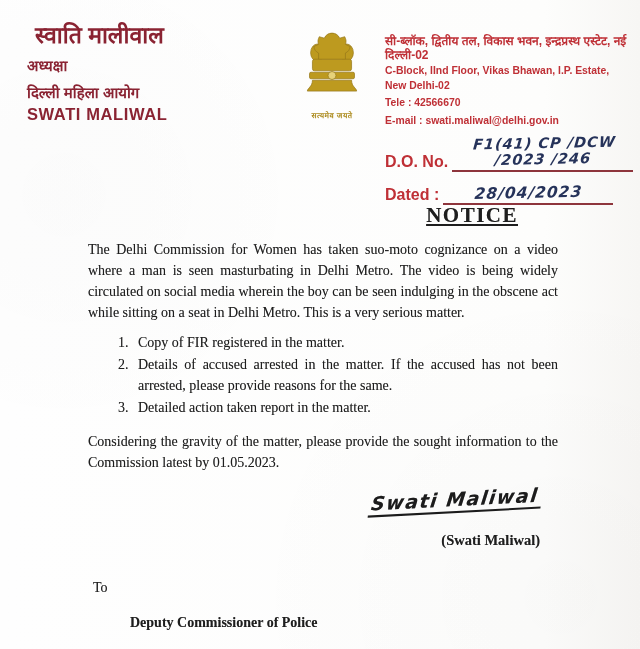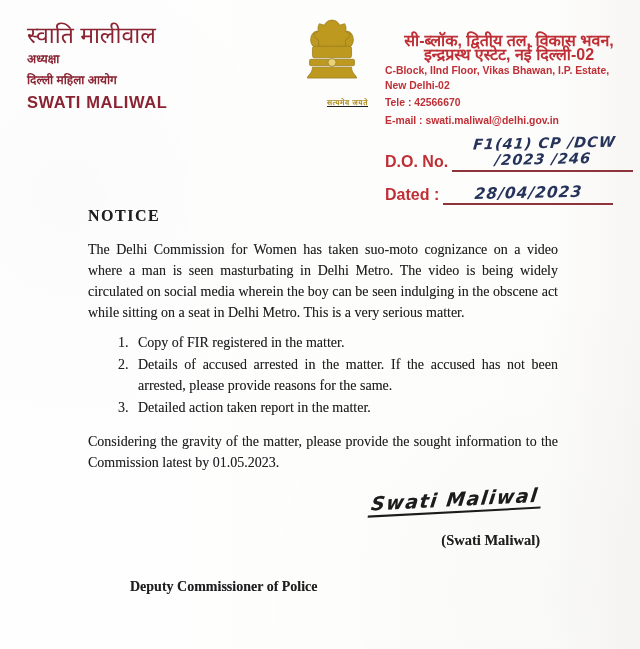--- a/index.html
+++ b/index.html
@@ -11,33 +11,33 @@
       radial-gradient(circle at 88% 92%, rgba(0,0,0,0.015), transparent 40%),
       radial-gradient(circle at 10% 30%, rgba(0,0,0,0.012), transparent 35%),
       linear-gradient(90deg, #fefefe 0%, #fdfdfc 85%, #f7f6f4 100%);
     overflow: hidden;
     font-family: "Liberation Serif", serif;
     color: #1e1e1e;
   }
 
   
   .lh-left { position: absolute; left: 27px; top: 22px; color: #8a2332; }
-  .lh-name-hi { font-family: "Liberation Sans", sans-serif; font-size: 23px; font-weight: 400; line-height: 26px; }
-  .lh-role-hi, .lh-org-hi { font-family: "Liberation Sans", sans-serif; font-size: 12px; font-weight: 700; line-height: 19px; margin-top: 2px; }
+  .lh-name-hi { font-family: "Liberation Sans", sans-serif; font-size: 23px; font-weight: 700; line-height: 26px; margin-left: 8px; }
+  .lh-role-hi, .lh-org-hi { font-family: "Liberation Sans", sans-serif; font-size: 15px; font-weight: 700; line-height: 19px; margin-top: 8px; }
   .lh-name-en { font-family: "Liberation Sans", sans-serif; font-size: 16.5px; font-weight: 700; letter-spacing: 0.6px; margin-top: 3px; line-height: 18px; }
   .lh-role-en, .lh-org-en { font-family: "Liberation Sans", sans-serif; font-size: 14px; font-weight: 500; line-height: 16.5px; margin-top: 1px; }
 
   
-  .emblem { position: absolute; left: 296px; top: 8px; width: 72px; text-align: right; text-decoration: underline; }
+  .emblem { position: absolute; left: 296px; top: 21px; width: 72px; text-align: center; }
   .emblem svg { display: block; margin: 0 auto; }
   .emblem-motto { font-family: "Liberation Sans", sans-serif; font-size: 7.5px; font-weight: 700; color: #ab8a1c; margin-top: 1px; letter-spacing: 0.5px; }
 
   
   .lh-right { position: absolute; left: 385px; top: 34px; width: 248px; color: #bf3036; }
-  .addr-hi { font-family: "Liberation Sans", sans-serif; font-size: 16px; font-weight: 700; line-height: 14px; text-align: center; }
+  .addr-hi { font-family: "Liberation Sans", sans-serif; font-size: 12px; font-weight: 700; line-height: 14px; }
   .addr-en { font-family: "Liberation Sans", sans-serif; font-size: 10.4px; font-weight: 600; line-height: 14.5px; margin-top: 2px; }
   .tele-line, .email-line { font-family: "Liberation Sans", sans-serif; font-size: 10.4px; font-weight: 600; line-height: 14.5px; margin-top: 3px; }
 
   .fill-row { display: flex; align-items: flex-end; }
   .fill-label { font-family: "Liberation Sans", sans-serif; font-size: 16px; font-weight: 700; color: #bf3036; white-space: nowrap; padding-bottom: 1px; }
   .fill-line { flex: 1; border-bottom: 2px solid #8e353c; text-align: center; margin-left: 4px; }
   .handwriting {
     display: inline-block;
     font-family: "DejaVu Sans", sans-serif;
     font-style: italic;
@@ -58,24 +58,25 @@
     position: absolute;
     left: 88px;
     top: 205px;
     width: 470px;
     font-size: 14px;
     line-height: 21px;
     text-align: justify;
     text-shadow: 0 0 0.4px rgba(0,0,0,0.35);
   }
   .notice-heading {
-    text-align: left;
-    font-size: 16px;
+    text-align: right;
+    font-size: 21px;
     font-weight: 700;
     letter-spacing: 1.5px;
+    text-decoration: underline;
     margin: 0 40px 0 0;
   }
   .para { margin: 13px 0 0 0; }
   .request-list { margin: 9px 0 0 0; padding: 0 0 0 44px; }
   .request-list li { margin: 0 0 1px 0; padding-left: 6px; text-align: justify; }
 
   
   .sig-block { margin-top: 16px; text-align: right; padding-right: 16px; }
   .sig-hw {
     display: inline-block;
@@ -156,20 +157,21 @@
     </ol>
 
     <p class="para">Considering the gravity of the matter, please provide the sought information to the Commission latest by 01.05.2023.</p>
 
     <div class="sig-block">
       <span class="sig-hw">Swati Maliwal</span>
       <div class="sig-printed">(Swati Maliwal)</div>
     </div>
 
     <div class="addressee">
+      <div class="to-label">To</div>
       <div class="addr-lines">
         <div class="addr-line-0">Deputy Commissioner of Police</div>
 
       </div>
     </div>
   </div>
 
 </div>
 
 </body></html>

